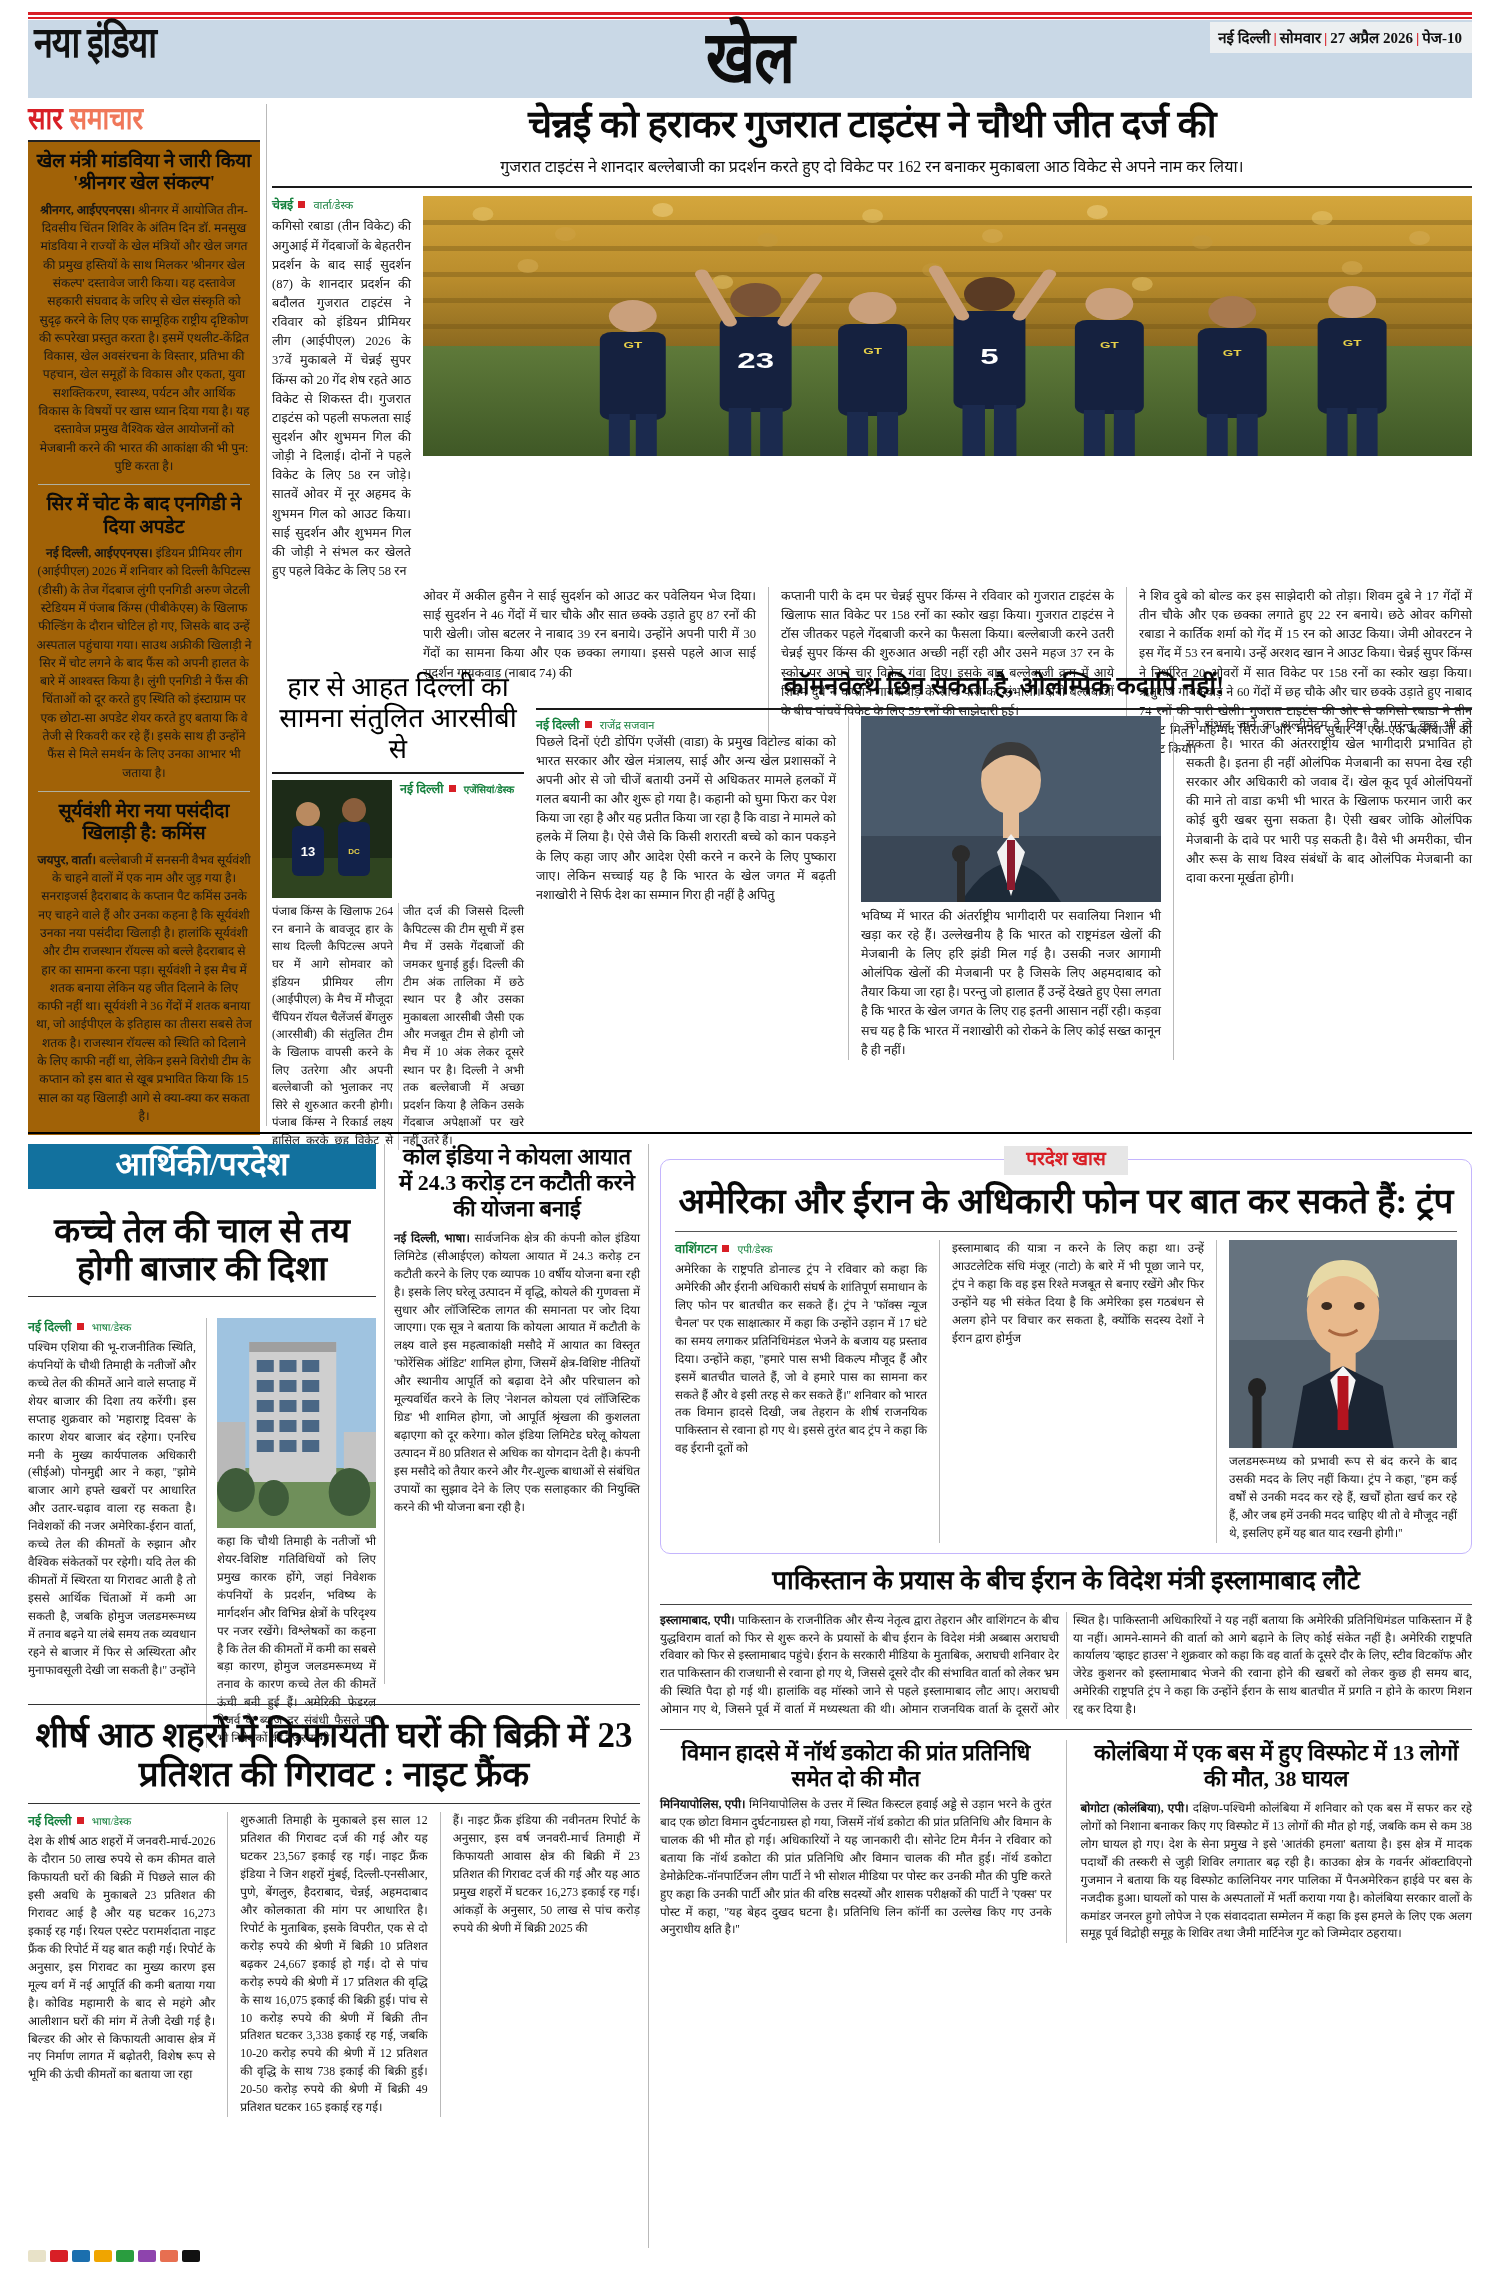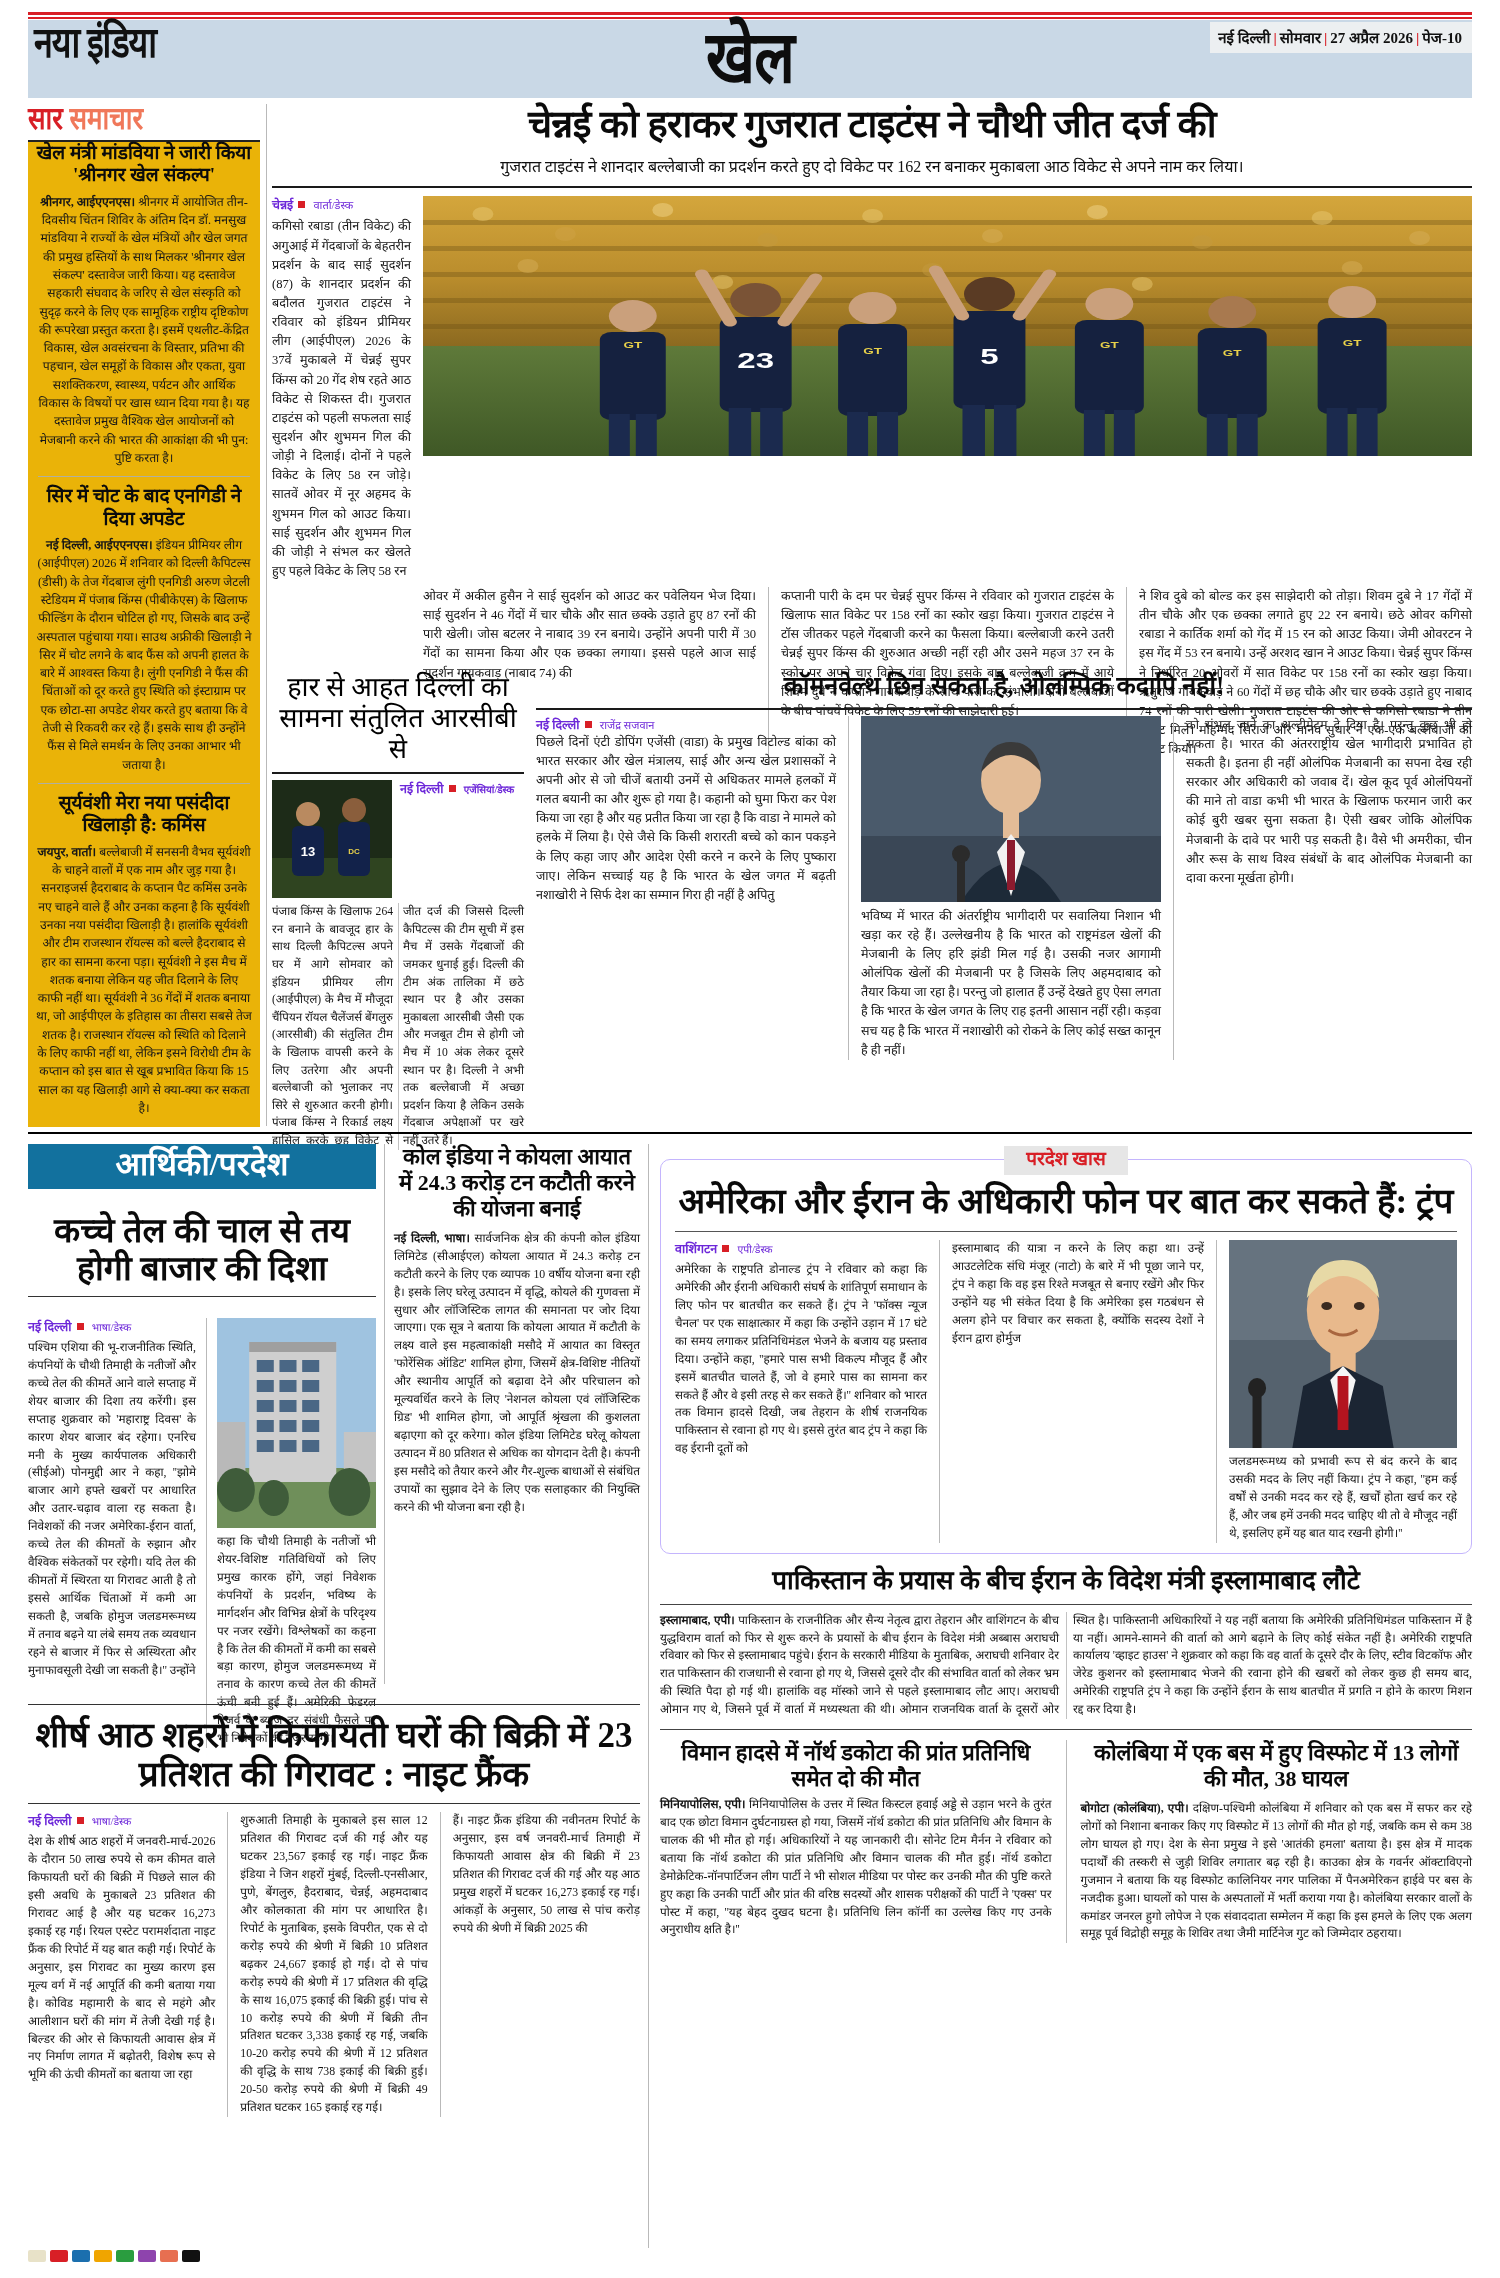--- a/index.html
+++ b/index.html
@@ -29,42 +29,42 @@
     font-size:60px;font-weight:bold;color:#0d0d0d;line-height:1;
     transform:scaleY(1.2);transform-origin:center top;letter-spacing:-1px;
   }
 
   
   .col-rule{position:absolute;background:#b9b9b9;width:1px;}
   .hrule{position:absolute;background:#333;height:1px;}
   .hrule2{position:absolute;background:#000;height:2px;}
 
   .kicker{
-    font-weight:bold;font-size:12.5px;color:#6d28d9;
+    font-weight:bold;font-size:12.5px;color:#15803d;
   }
   .kicker .place{font-weight:bold;}
   .red-sq{display:inline-block;width:7px;height:7px;background:#d81f26;margin:0 5px 0 2px;vertical-align:1px;}
 
   .body-text{
     font-size:12.6px;line-height:1.52;text-align:justify;color:#141414;
     hyphens:auto;
   }
 
   
   #sidebar{
     position:absolute;left:28px;top:104px;width:232px;height:1020px;
   }
   .saar-title{
     font-size:26px;font-weight:bold;line-height:1;
     transform:scaleY(1.2);transform-origin:left top;white-space:nowrap;
   }
   .saar-title .w1{color:#d81f26;}
   .saar-title .w2{color:#f0785a;}
   .saar-underline{height:2px;background:#222;margin-top:10px;}
-  .saar-body{background:#eab308;padding:0 8px 10px 8px;box-sizing:border-box;}
+  .saar-body{background:#a16207;padding:8px 8px 10px 8px;box-sizing:border-box;}
   .saar-hl{font-size:19px;font-weight:bold;text-align:center;line-height:1.18;margin-bottom:6px;color:#0b0b0b;}
   .saar-sep{height:1px;background:#b0b0a0;margin:9px 2px 8px 2px;}
   .saar-text{font-size:12.2px;line-height:1.5;text-align:justify;color:#161616;}
   .saar-text .lead{font-weight:bold;}
 
   
   #sports{position:absolute;left:272px;top:104px;width:1200px;}
   .sports-hl{
     font-size:38px;font-weight:bold;text-align:center;color:#0a0a0a;line-height:1.1;
     letter-spacing:-0.5px;

